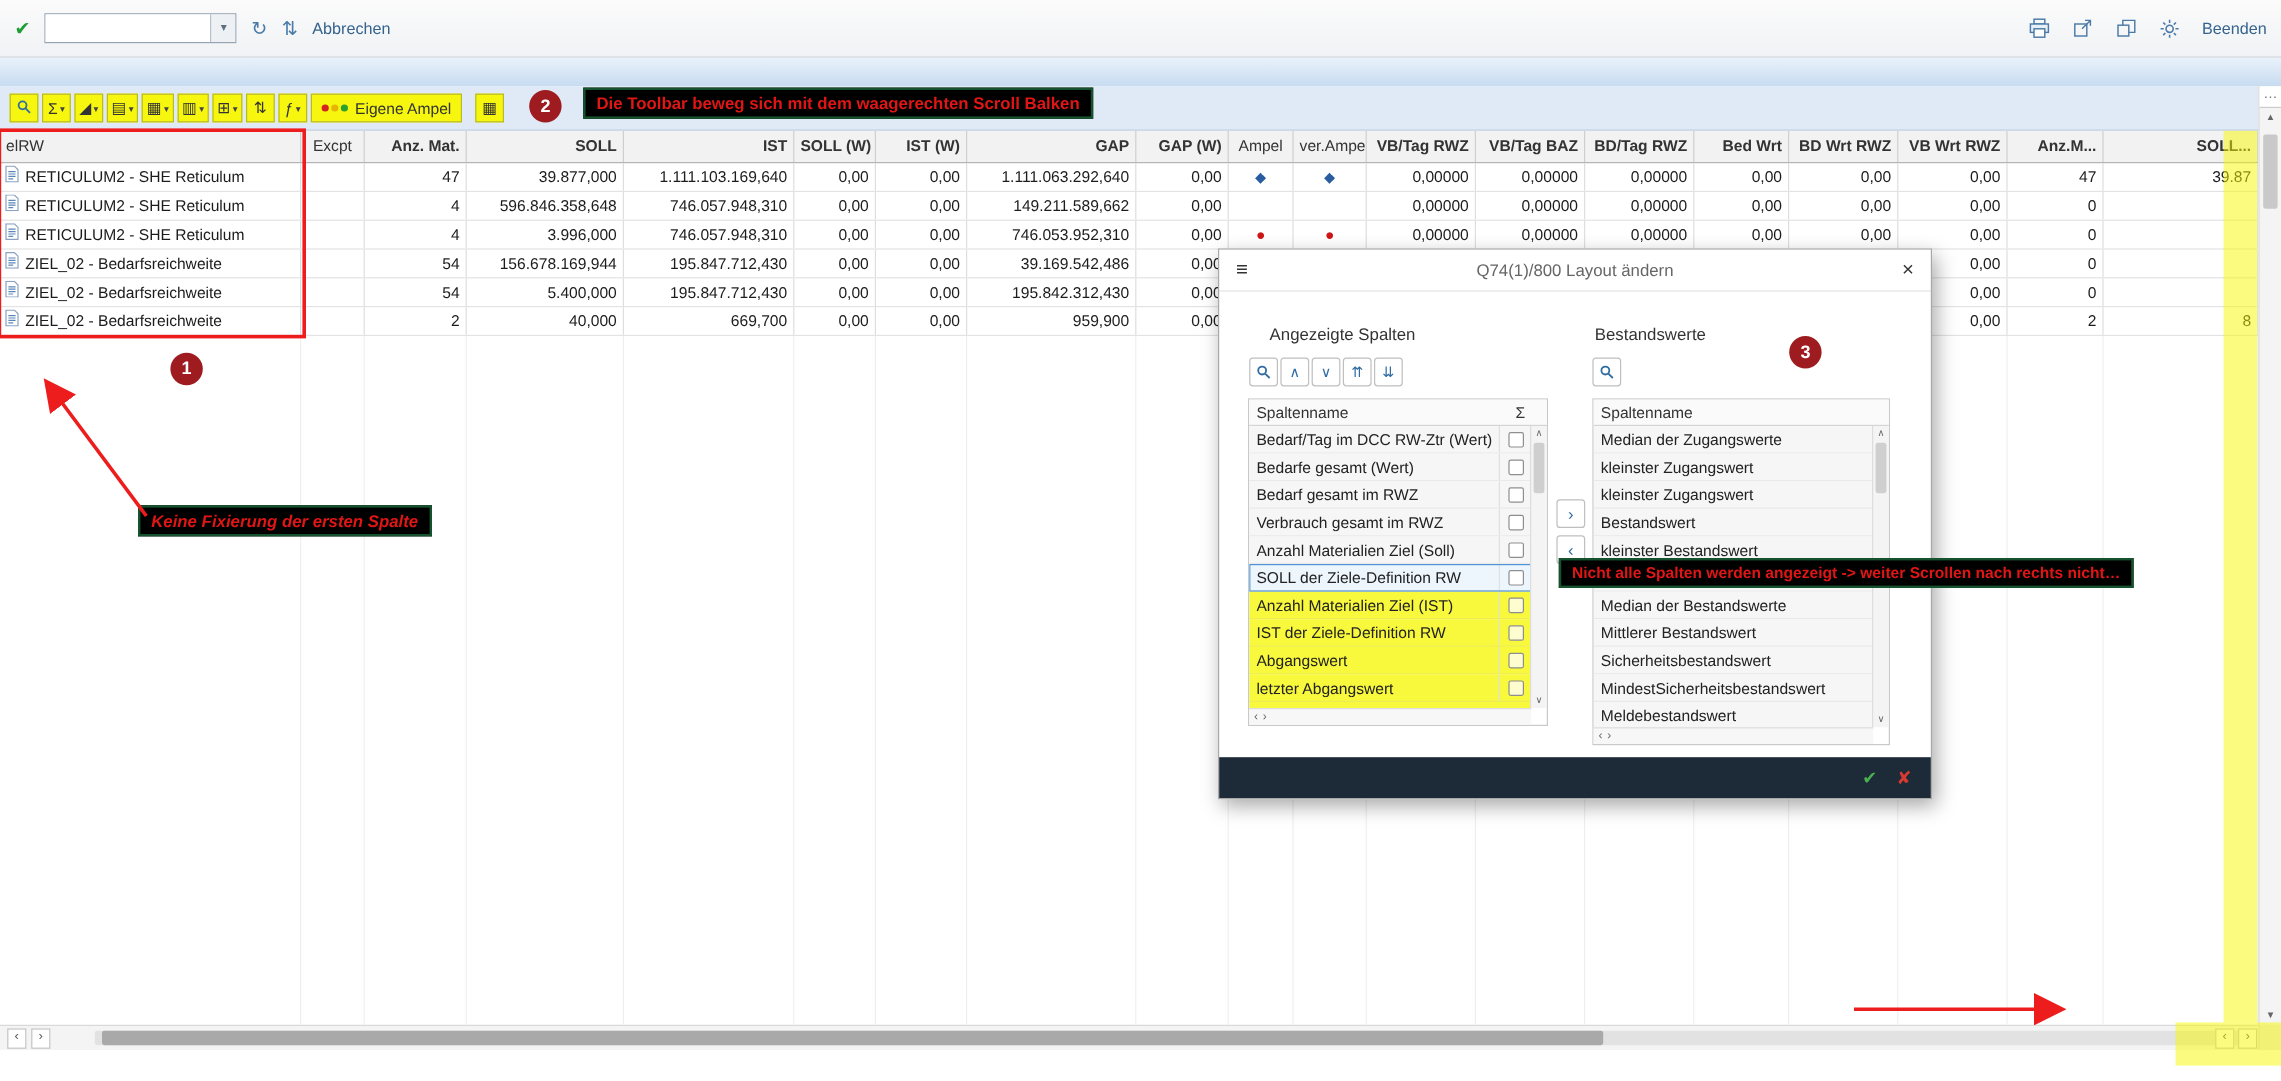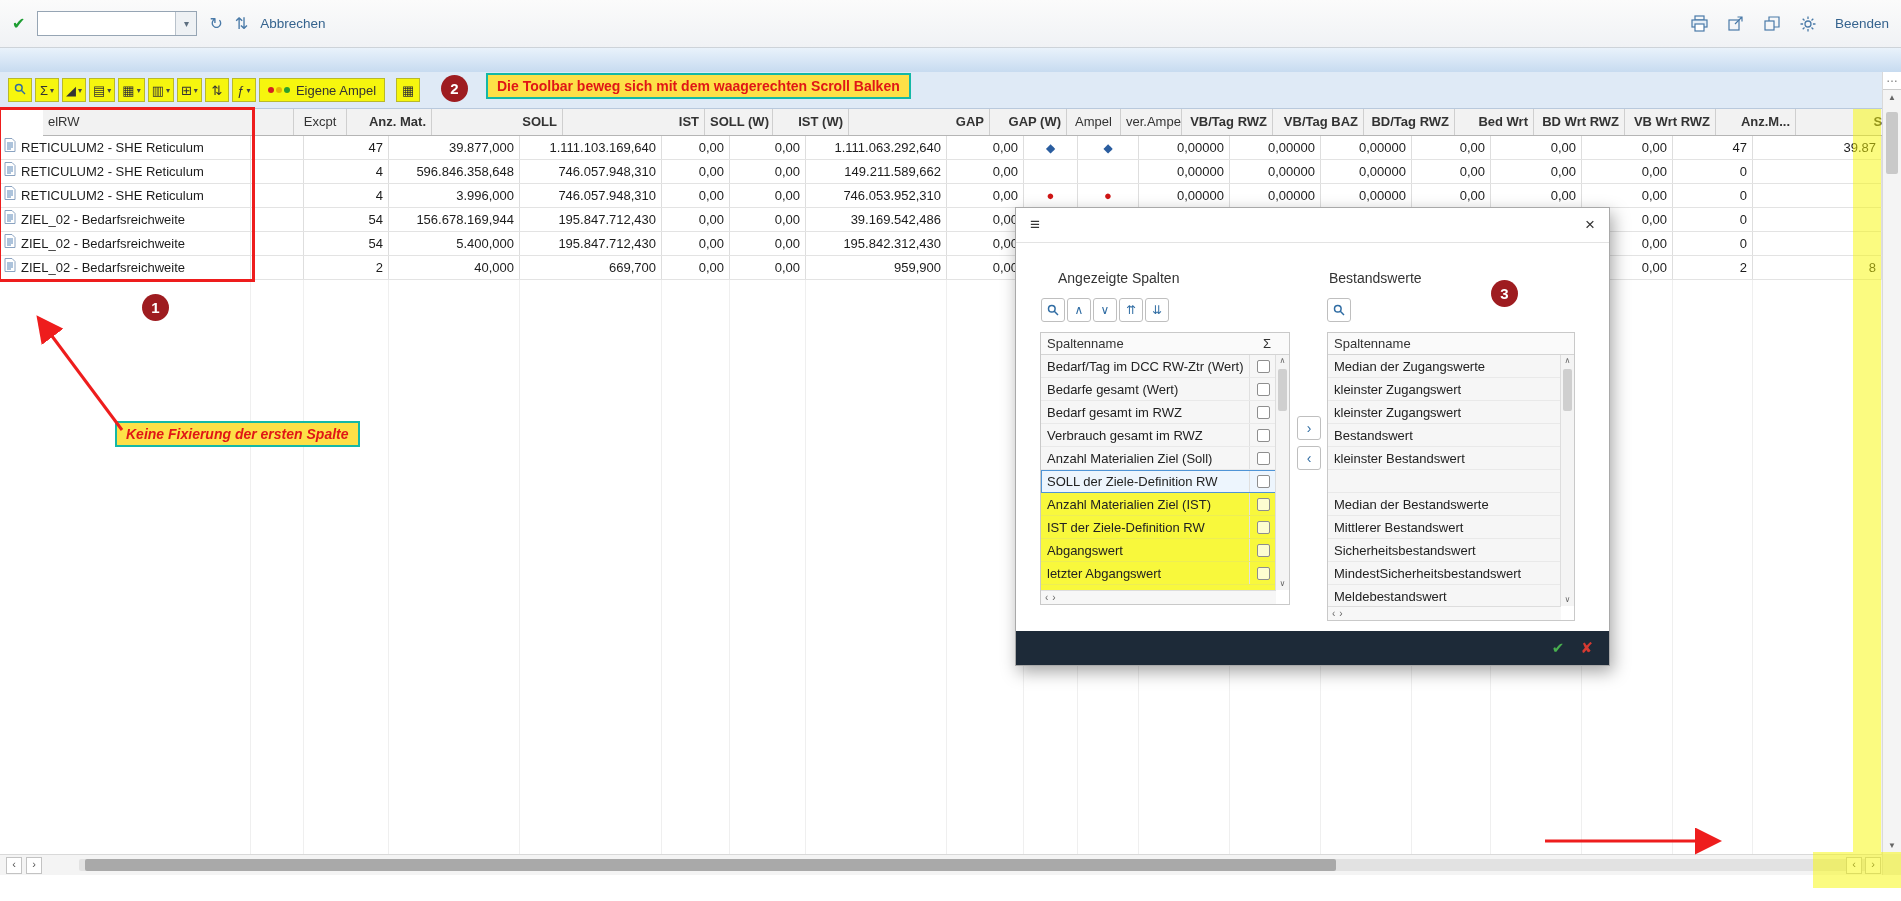--- a/index.html
+++ b/index.html
@@ -103,21 +103,21 @@
   .dlg-footer{position:absolute;left:0;right:0;bottom:0;height:34px;background:#1d2a38;display:flex;align-items:center;
               justify-content:flex-end;gap:16px;padding-right:16px;box-sizing:border-box;}
   .ft-ok{color:#49b04f;font-size:15px;}
   .ft-cancel{color:#d63a31;font-size:15px;}
 
   
   .yl{position:absolute;background:rgba(248,248,2,.5);z-index:40;pointer-events:none;}
   #ylStripe{left:1853px;top:109px;width:28px;height:743px;}
   #ylBlock{left:1813px;top:852px;width:88px;height:36px;}
   .ann-rect{position:absolute;left:-2px;top:107px;width:257px;height:175px;border:3px solid #ee1d1d;z-index:45;pointer-events:none;box-sizing:border-box;}
-  .ann-box{position:absolute;border:2px solid #14b8a6;background:#fde047;color:#e01616;font-weight:600;font-size:14px;
+  .ann-box{position:absolute;border:2px solid #14532d;background:#000000;color:#e01616;font-weight:600;font-size:14px;
            display:flex;align-items:center;padding:3px 9px;z-index:60;white-space:nowrap;box-sizing:border-box;}
   #annToolbar{left:486px;top:73px;}
   #annFix{left:115px;top:421px;font-style:italic;}
   #annSpalten{left:1299px;top:465px;font-size:13px;}
   .badge{position:absolute;width:27px;height:27px;border-radius:50%;background:#9e1c20;color:#fff;
          font-weight:bold;font-size:15px;line-height:27px;text-align:center;z-index:65;}
   #badge1{left:142px;top:294px;} #badge2{left:441px;top:75px;} #badge3{left:1491px;top:280px;}
   .arrows{position:absolute;left:0;top:0;z-index:70;pointer-events:none;}
 </style>
 </head>
@@ -211,21 +211,21 @@
           <i class="dot g"></i>
         </span>
         <span>Eigene Ampel</span>
       </div>
       <div class="alv-btn" style="margin-left: 8px;">
         <span>▦</span>
       </div>
     </div>
 
   <div class="grid">
-    <div id="gridHeader" style="grid-template-columns: 251px 53px 85px 131px 142px 68px 76px 141px 77px 54px 61px 91px 91px 91px 79px 91px 91px 80px 129px; margin-left: 43px;">
+    <div id="gridHeader" style="grid-template-columns: 251px 53px 85px 131px 142px 68px 76px 141px 77px 54px 61px 91px 91px 91px 79px 91px 91px 80px 129px;">
         <div class="hcell left">elRW</div>
         <div class="hcell center">Excpt</div>
         <div class="hcell right">Anz. Mat.</div>
         <div class="hcell right">SOLL</div>
         <div class="hcell right">IST</div>
         <div class="hcell right">SOLL (W)</div>
         <div class="hcell right">IST (W)</div>
         <div class="hcell right">GAP</div>
         <div class="hcell right">GAP (W)</div>
         <div class="hcell center">Ampel</div>
@@ -446,20 +446,21 @@
     <div class="vs-down">▼</div>
   </div>
   <div class="corner"></div>
 
   <div class="yl" id="ylStripe"></div>
   <div class="yl" id="ylBlock"></div>
 
   <div class="dialog">
     <div class="dlg-title">
       <span class="dlg-burger">≡</span>
+      <span class="dlg-title-text">Q74(1)/800 Layout ändern</span>
       <span class="dlg-close">×</span>
     </div>
     <span class="dlg-panel-label" id="lblLeft">Angezeigte Spalten</span>
     <span class="dlg-panel-label" id="lblRight">Bestandswerte</span>
     <div id="leftToolbar">
         <div class="dlg-btn">
           <svg width="12" height="12" viewBox="0 0 12 12" fill="none" stroke="#2f6ca3" stroke-width="1.5">
             <circle cx="4.8" cy="4.8" r="3.3"></circle>
             <path d="M7.3 7.3L11 11"></path>
           </svg>
@@ -612,20 +613,21 @@
 
     <div class="dlg-footer">
       <span class="ft-ok">✔</span>
       <span class="ft-cancel">✘</span>
     </div>
   </div>
 
   <div class="ann-rect"></div>
   <div class="ann-box" id="annToolbar">Die Toolbar beweg sich mit dem waagerechten Scroll Balken</div>
   <div class="ann-box" id="annFix">Keine Fixierung der ersten Spalte</div>
+  <div class="ann-box" id="annSpalten">Nicht alle Spalten werden angezeigt -&gt; weiter Scrollen nach rechts nicht…</div>
   <div class="badge" id="badge1">1</div>
   <div class="badge" id="badge2">2</div>
   <div class="badge" id="badge3">3</div>
 
   <svg class="arrows" width="1901" height="901" viewBox="0 0 1901 901">
     <defs>
       <marker id="ah" markerWidth="9" markerHeight="9" refX="7" refY="4.5" orient="auto">
         <path d="M0 0L9 4.5L0 9z" fill="#ee1d1d"></path>
       </marker>
     </defs>

